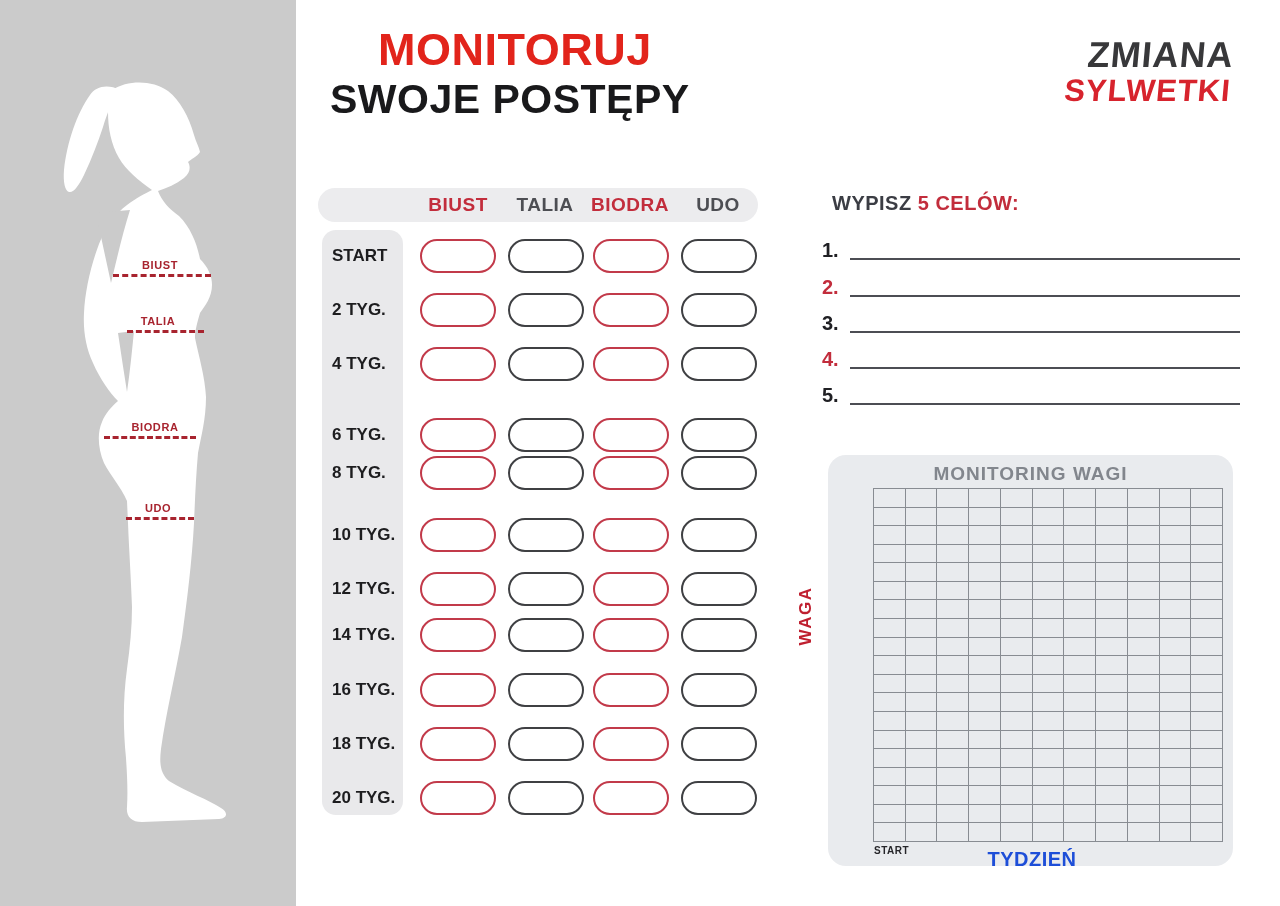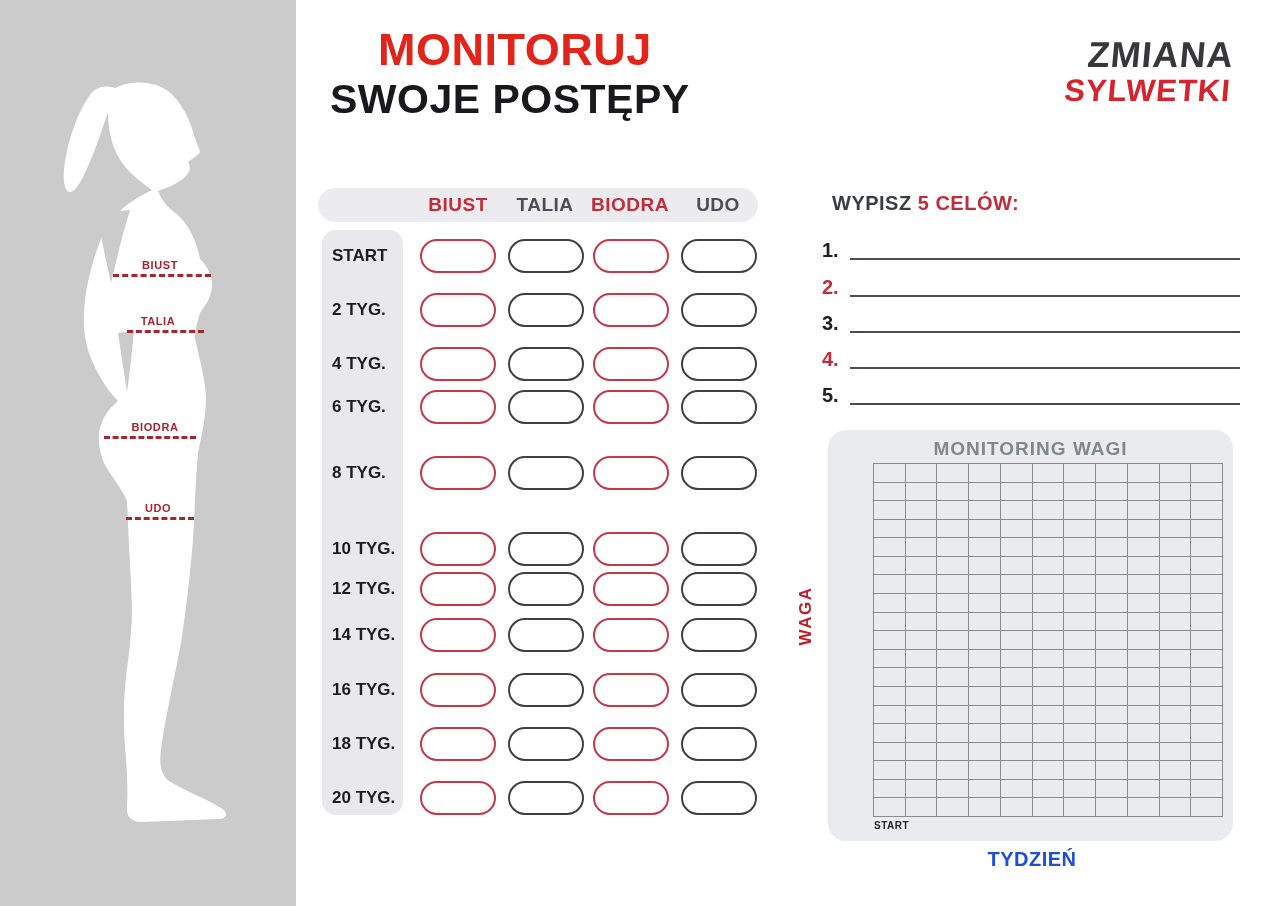--- a/index.html
+++ b/index.html
@@ -49,21 +49,21 @@
                    letter-spacing:0.5px; color:#3b3d44; }
   .goal-num { position:absolute; left:822px; width:26px; font-size:20px; font-weight:900; color:#202024; }
   .goal-line { position:absolute; left:850px; width:390px; height:0; border-top:2px solid #4c4e54; }
   .g1n{ top:239px; } .g1l{ top:258px; }
   .g2n{ top:276px; } .g2l{ top:295px; }
   .g3n{ top:312px; } .g3l{ top:331px; }
   .g4n{ top:348px; } .g4l{ top:367px; }
   .g5n{ top:384px; } .g5l{ top:403px; }
 
   
-  .weight-card { position:absolute; left:828px; top:430px; width:405px; height:411px;
+  .weight-card { position:absolute; left:828px; top:455px; width:405px; height:411px;
                  background:#e9ebee; border-radius:18px; }
   .wc-title { position:absolute; left:0; top:8px; width:100%; text-align:center; font-size:19px;
               font-weight:800; letter-spacing:1px; color:#82868d; }
   .weight-grid { position:absolute; left:45px; top:33px; width:350px; height:354px; display:grid;
                  border-top:1px solid #888c92; border-left:1px solid #888c92; }
   .grid-cell { border-right:1px solid #888c92; border-bottom:1px solid #888c92; }
   .wc-start { position:absolute; left:46px; top:390px; font-size:10px; font-weight:700;
               letter-spacing:0.5px; color:#26262a; }
   .waga-label { position:absolute; left:806px; top:616px; transform:translate(-50%,-50%) rotate(-90deg);
                 white-space:nowrap; font-size:17px; font-weight:900; letter-spacing:1.5px; color:#bf1f2f; }
@@ -137,35 +137,35 @@
     <span class="pill p13 x3"></span>
     <span class="pill p24 x4"></span>
   </div>
   <div class="m-row" style="top:347px">
     <span class="rlabel">4 TYG.</span>
     <span class="pill p13 x1"></span>
     <span class="pill p24 x2"></span>
     <span class="pill p13 x3"></span>
     <span class="pill p24 x4"></span>
   </div>
-  <div class="m-row" style="top:390px">
+  <div class="m-row" style="top:418px">
     <span class="rlabel">6 TYG.</span>
     <span class="pill p13 x1"></span>
     <span class="pill p24 x2"></span>
     <span class="pill p13 x3"></span>
     <span class="pill p24 x4"></span>
   </div>
   <div class="m-row" style="top:456px">
     <span class="rlabel">8 TYG.</span>
     <span class="pill p13 x1"></span>
     <span class="pill p24 x2"></span>
     <span class="pill p13 x3"></span>
     <span class="pill p24 x4"></span>
   </div>
-  <div class="m-row" style="top:532px">
+  <div class="m-row" style="top:518px">
     <span class="rlabel">10 TYG.</span>
     <span class="pill p13 x1"></span>
     <span class="pill p24 x2"></span>
     <span class="pill p13 x3"></span>
     <span class="pill p24 x4"></span>
   </div>
   <div class="m-row" style="top:572px">
     <span class="rlabel">12 TYG.</span>
     <span class="pill p13 x1"></span>
     <span class="pill p24 x2"></span>

